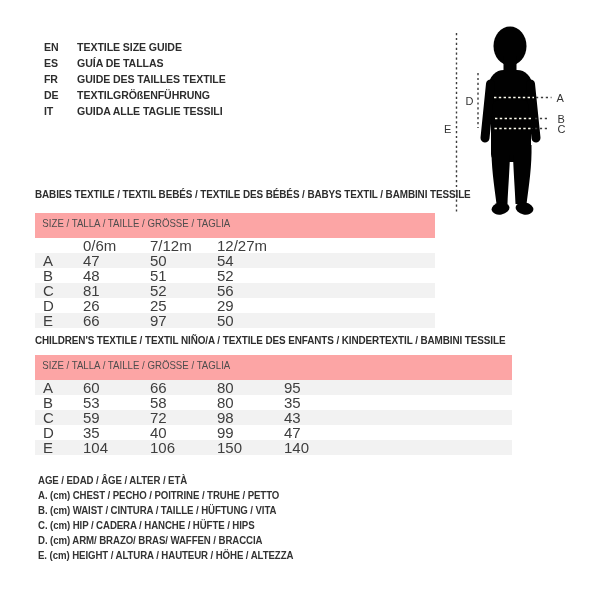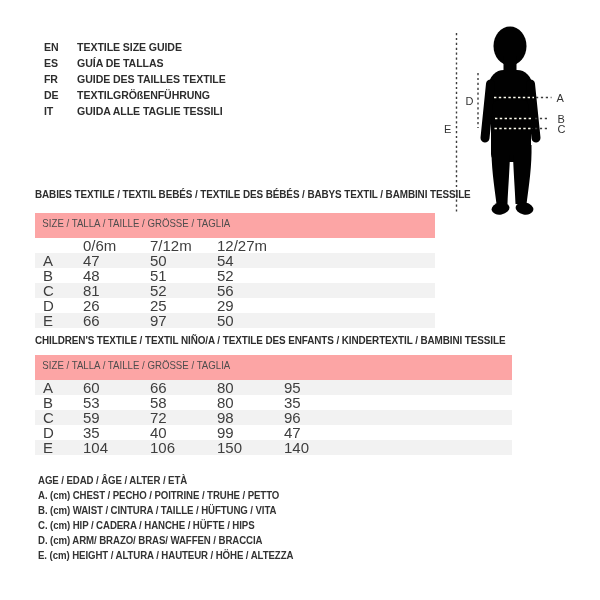--- a/index.html
+++ b/index.html
@@ -173,21 +173,21 @@
     <span class="cell">53</span>
     <span class="cell">58</span>
     <span class="cell">80</span>
     <span class="cell">35</span>
   </div>
   <div class="trow striped">
     <span class="cell-label">C</span>
     <span class="cell">59</span>
     <span class="cell">72</span>
     <span class="cell">98</span>
-    <span class="cell">96</span>
+    <span class="cell">43</span>
   </div>
   <div class="trow">
     <span class="cell-label">D</span>
     <span class="cell">35</span>
     <span class="cell">40</span>
     <span class="cell">99</span>
     <span class="cell">47</span>
   </div>
   <div class="trow striped">
     <span class="cell-label">E</span>

